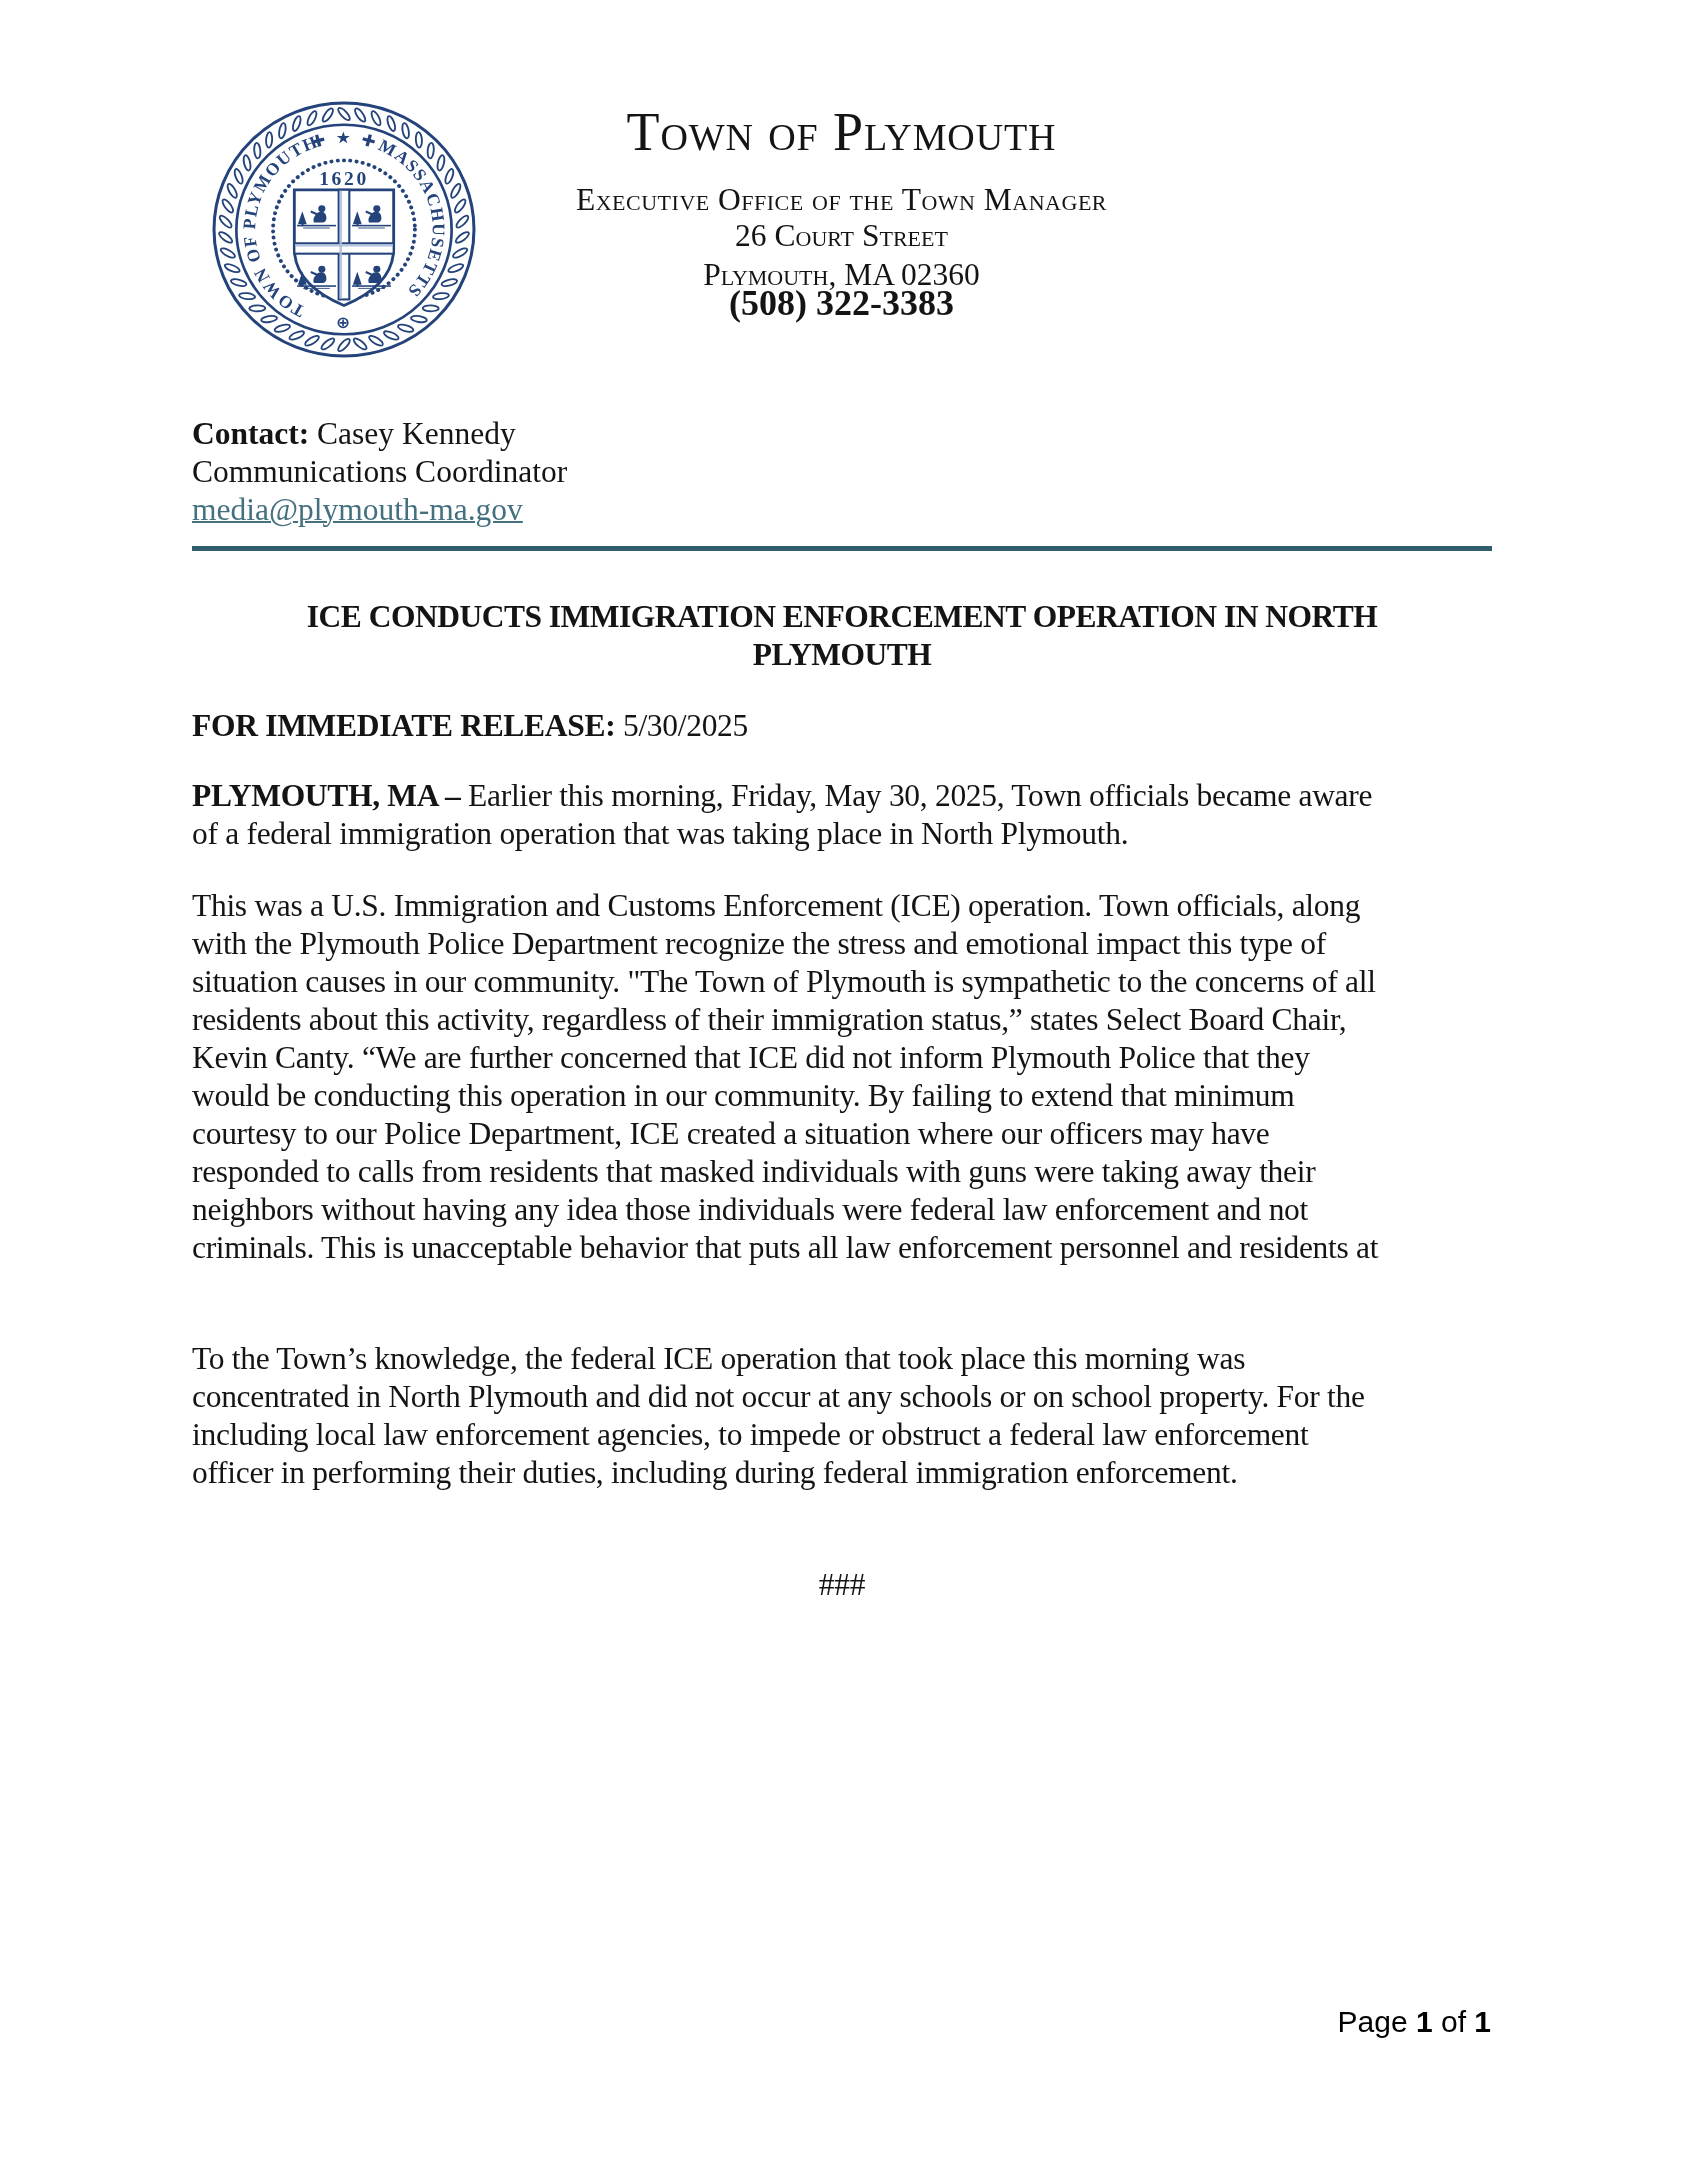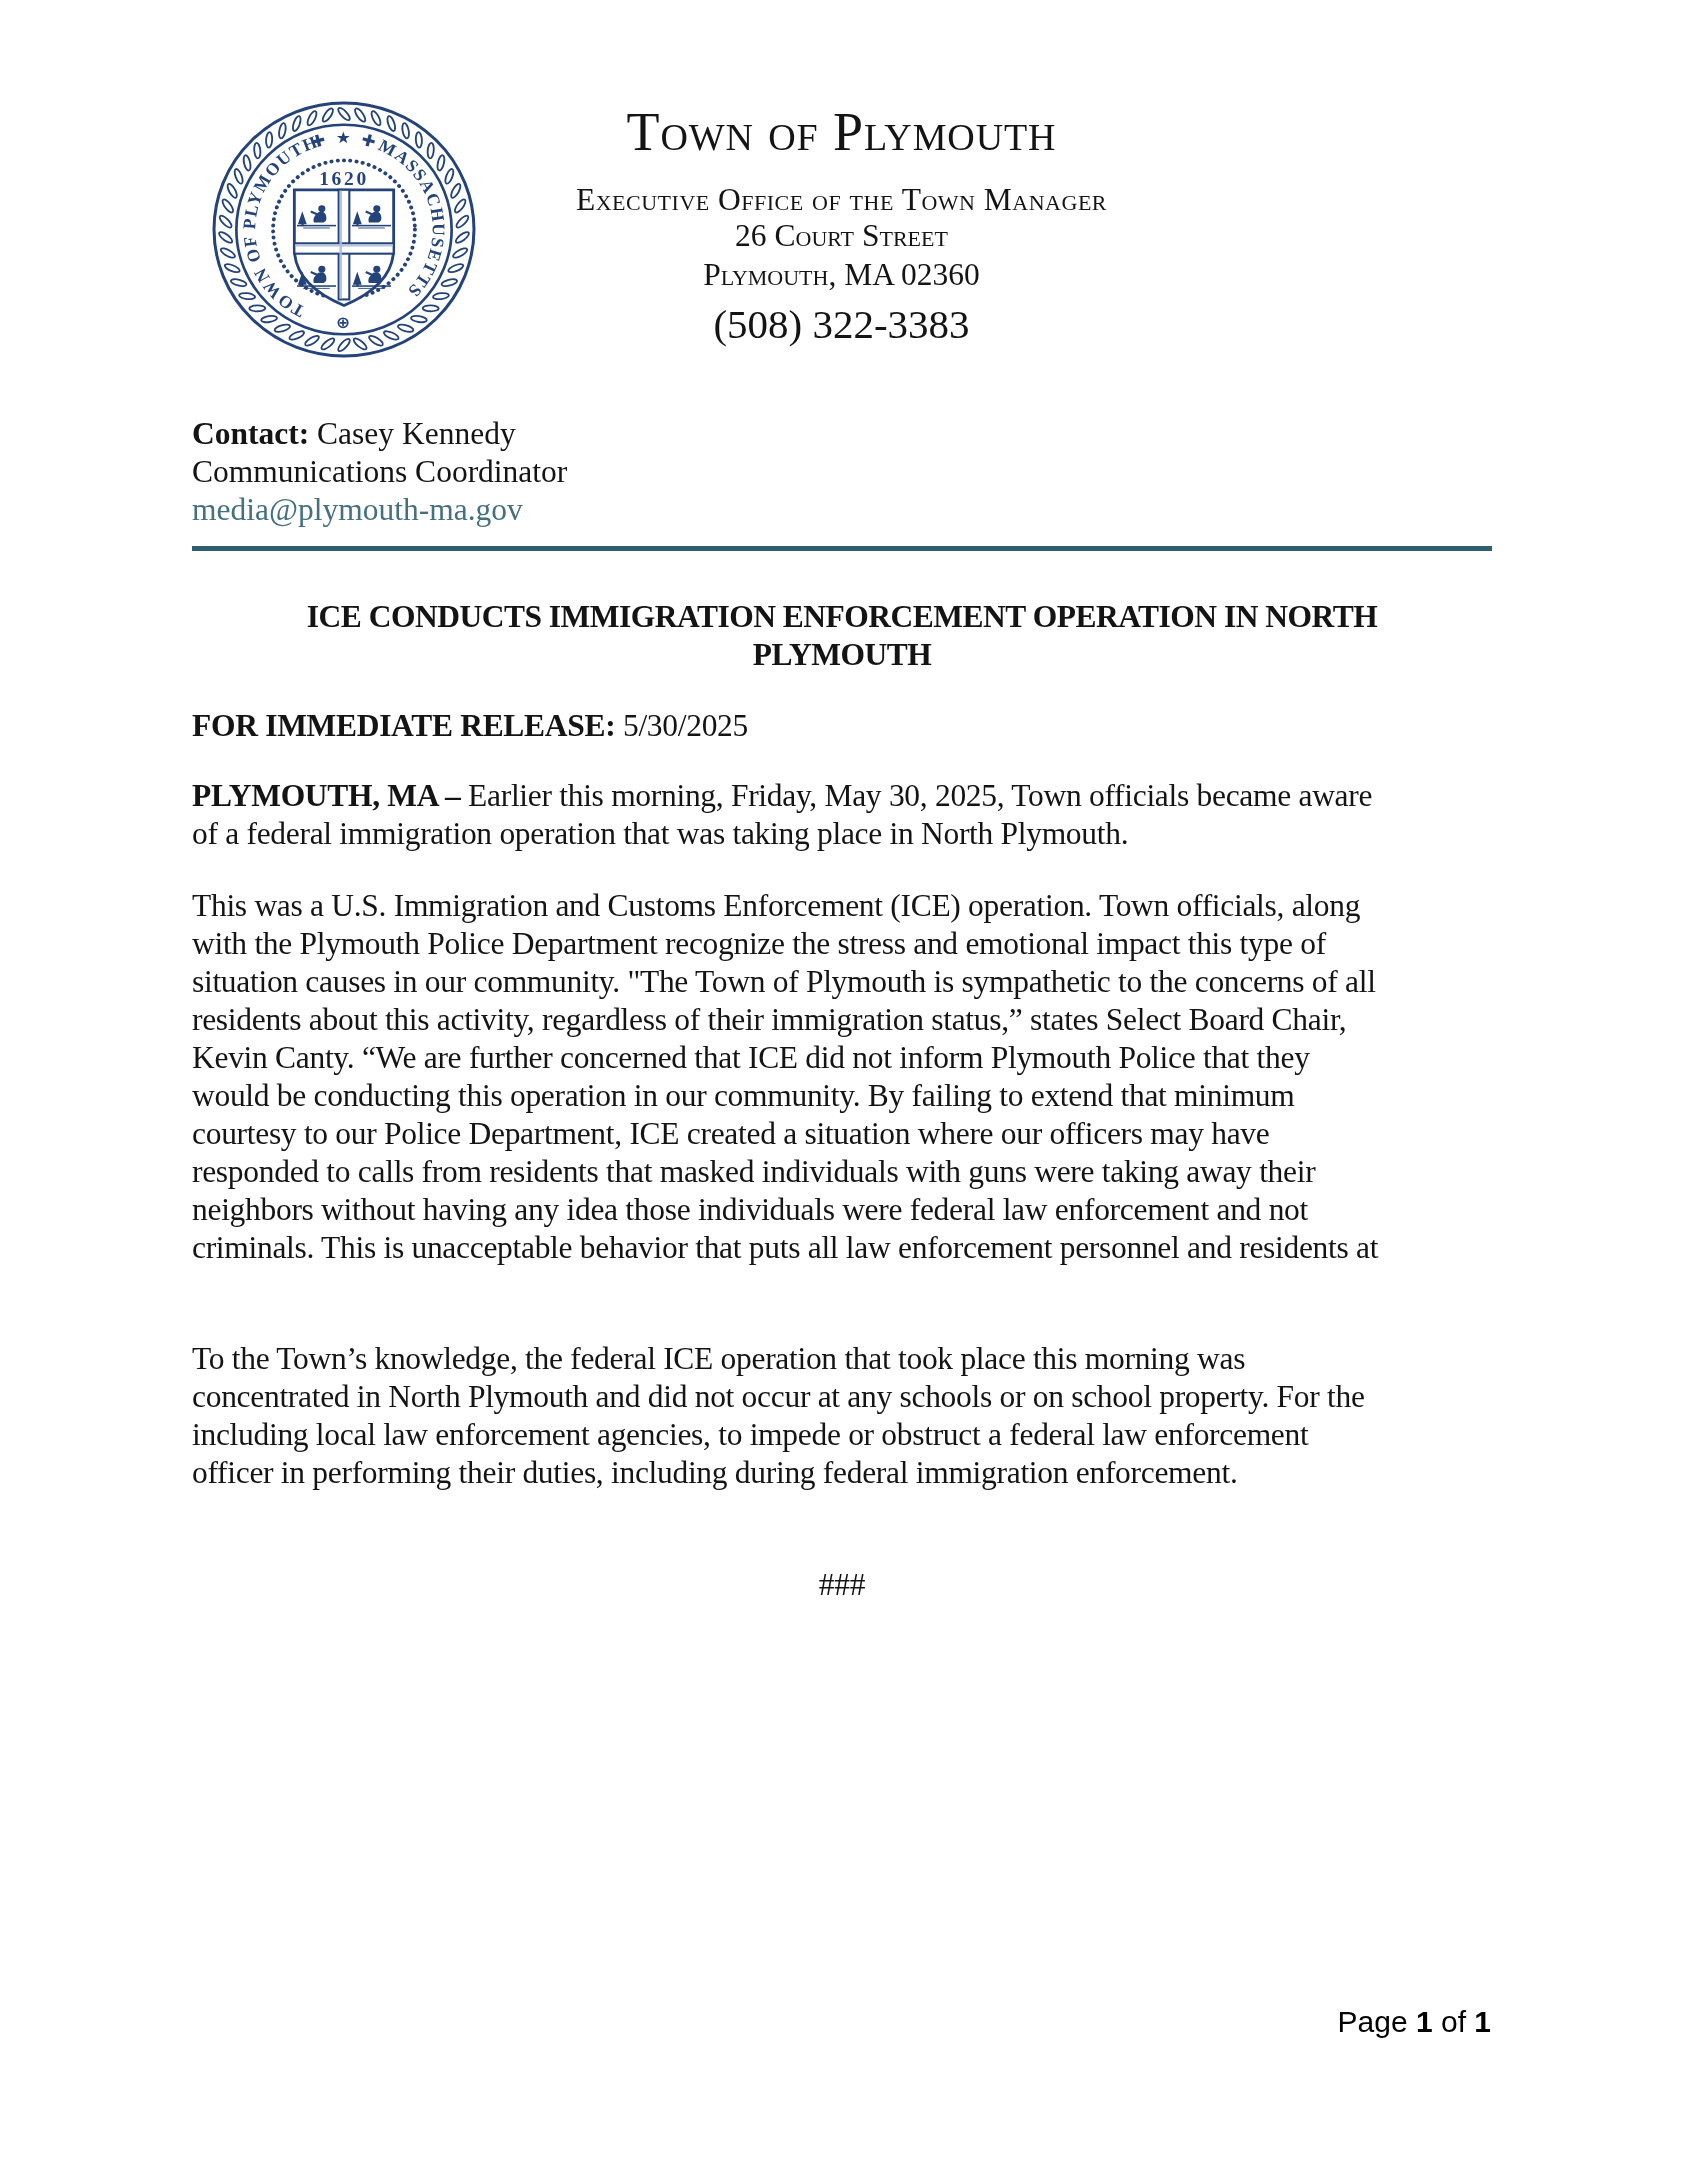--- a/index.html
+++ b/index.html
@@ -13,24 +13,24 @@
     position:relative;width:1683px;height:2178px;background:#ffffff;
     font-family:"Liberation Serif",serif;color:var(--text-color);overflow:hidden;
   }
   
   .seal-wrap{position:absolute;left:211px;top:100px;width:266px;height:259px;}
   .hdr{position:absolute;left:0;width:1683px;text-align:center;font-variant:small-caps;}
   .org{top:101px;font-size:54px;line-height:63px;letter-spacing:0.9px;}
   .office{top:180px;font-size:31.5px;line-height:40px;letter-spacing:0.5px;}
   .addr1{top:216px;font-size:31.5px;line-height:40px;}
   .addr2{top:255px;font-size:31.5px;line-height:40px;}
-  .phone{top:304px;font-size:41px;line-height:40px;font-variant:normal;}
+  .phone{top:283px;font-size:36px;line-height:40px;font-variant:normal;font-weight:bold;}
   
   .contact{position:absolute;left:192px;top:415px;font-size:31.5px;line-height:38px;}
-  .email{color:var(--link-color);text-decoration-thickness:1.8px;cursor:pointer;text-align:right;}
+  .email{color:var(--link-color);text-decoration:underline;text-decoration-thickness:1.8px;cursor:pointer;text-align:right;}
   .rule{position:absolute;left:192px;top:546px;width:1300px;height:4.5px;background:var(--rule-color);}
   
   .blk{position:absolute;left:192px;width:1300px;font-size:31.5px;line-height:38px;letter-spacing:-0.3px;}
   .tline{white-space:pre;}
   .center{text-align:center;}
   .headline{top:598px;font-weight:bold;letter-spacing:-0.5px;}
   .release{top:707px;}
   .para1{top:777px;}
   .para2{top:887px;}
   .para3{top:1340px;}

